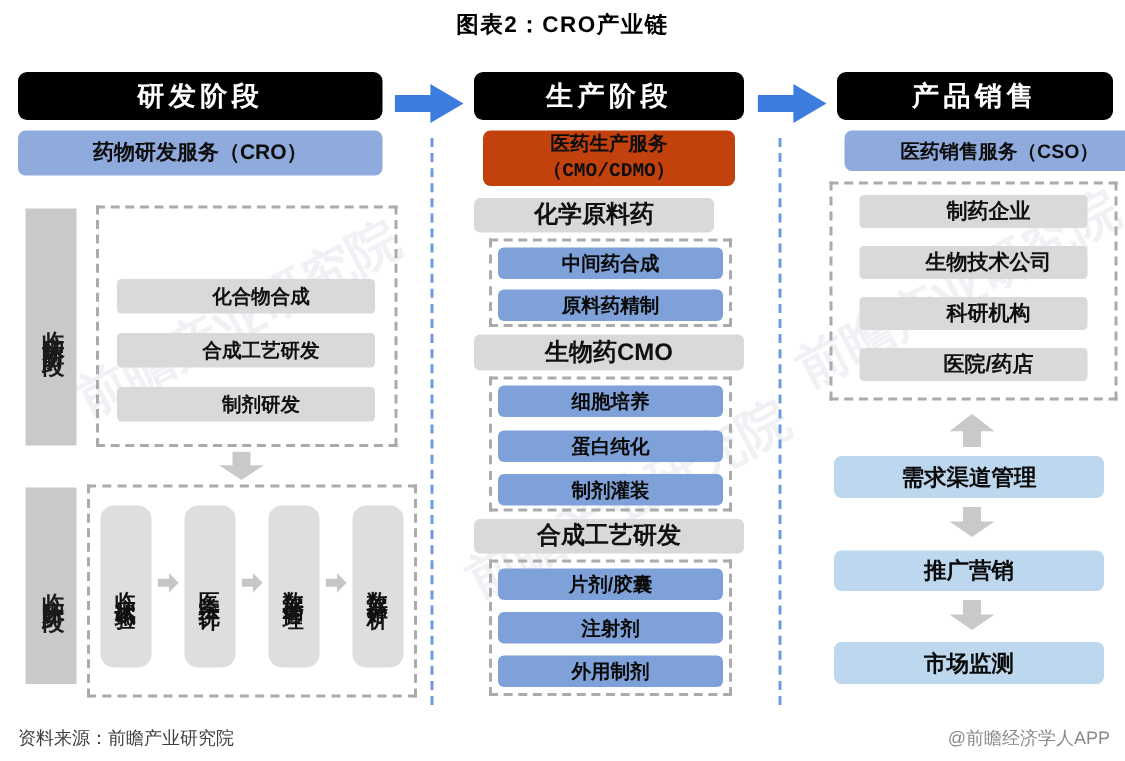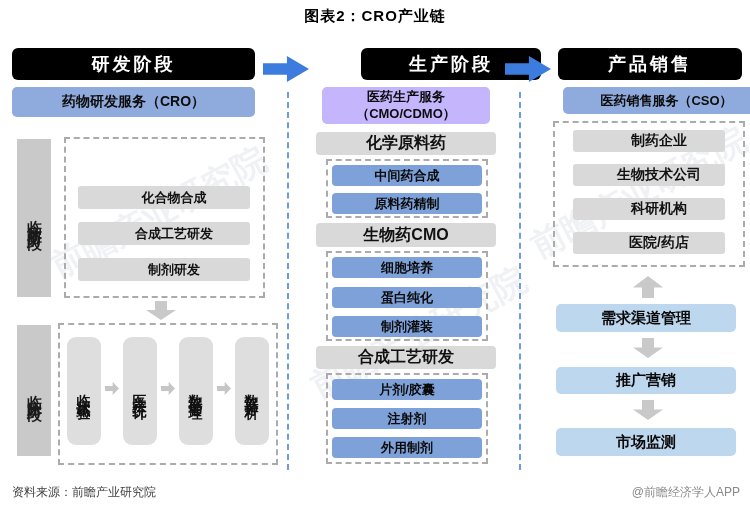--- a/index.html
+++ b/index.html
@@ -5,21 +5,21 @@
   html,body{margin:0;padding:0;background:#fff;}
   #stage{
     position:relative;width:750px;height:507px;background:#ffffff;
     font-family:"Liberation Sans",sans-serif;overflow:hidden;
   }
   .abs{position:absolute;box-sizing:border-box;}
   .flexc{display:flex;align-items:center;justify-content:center;text-align:center;}
   .title{width:100%;top:7px;left:0;font-size:15px;font-weight:bold;color:#000;text-align:center;letter-spacing:1px;}
   .hdr{background:#000000;color:#fff;border-radius:6px;font-size:18px;font-weight:bold;letter-spacing:3px;}
   .sub{background:#8FAADC;color:#0d0d0d;border-radius:5px;font-size:14px;font-weight:bold;}
-  .sub2{background:#c4b5fd;color:#0d0d0d;border-radius:5px;font-size:13px;font-weight:bold;line-height:1.3;white-space:pre-line;}
+  .sub2{background:#c2410c;color:#0d0d0d;border-radius:5px;font-size:13px;font-weight:bold;line-height:1.3;white-space:pre-line;font-family:Liberation Mono, monospace;}
   .grayitem{background:#D9D9D9;color:#111;border-radius:3px;font-size:13px;font-weight:bold;padding-left:20px;}
   .blueitem{background:#7DA1D8;color:#0a0a0a;border-radius:4px;font-size:13px;font-weight:bold;}
   .glabel{background:#D9D9D9;color:#111;border-radius:4px;font-size:16px;font-weight:bold;}
   .flowbox{background:#BDD7EE;color:#0a0a0a;border-radius:5px;font-size:15px;font-weight:bold;}
   .vlabel{background:#C9C9C9;color:#1a1a1a;font-weight:bold;font-size:15px;writing-mode:vertical-rl;text-orientation:upright;letter-spacing:4px;}
   .vbox{background:#DEDEDE;color:#111;border-radius:9px;font-weight:bold;font-size:14px;writing-mode:vertical-rl;text-orientation:upright;letter-spacing:4px;}
   .dash{border:2px dashed #ABABAB;}
   .bdash{width:0;border-left:2px dashed #6D9BE0;}
   .arrR{background:#3B7CDE;clip-path:polygon(0 28%,52% 28%,52% 0,100% 50%,52% 100%,52% 72%,0 72%);}
   .arrRsm{background:#C6C6C6;clip-path:polygon(0 30%,55% 30%,55% 0,100% 50%,55% 100%,55% 70%,0 70%);}
@@ -57,25 +57,25 @@
   <div class="abs arrRsm" style="left:105px;top:382px;width:14px;height:13px;"></div>
   <div class="abs vbox flexc" style="left:123px;top:337px;width:34px;height:108px;">医学统计</div>
   <div class="abs arrRsm" style="left:161px;top:382px;width:14px;height:13px;"></div>
   <div class="abs vbox flexc" style="left:179px;top:337px;width:34px;height:108px;">数据管理</div>
   <div class="abs arrRsm" style="left:217px;top:382px;width:14px;height:13px;"></div>
   <div class="abs vbox flexc" style="left:235px;top:337px;width:34px;height:108px;">数据分析</div>
 
   <div class="abs arrR" style="left:263px;top:56px;width:46px;height:26px;"></div>
   <div class="abs bdash" style="left:287px;top:92px;height:378px;"></div>
 
-  <div class="abs hdr flexc" style="left:316px;top:48px;width:180px;height:32px;margin-left:45px;">生产阶段</div>
+  <div class="abs hdr flexc" style="left:316px;top:48px;width:180px;height:32px;">生产阶段</div>
   <div class="abs sub2 flexc" style="left:322px;top:87px;width:168px;height:37px;">医药生产服务
 （CMO/CDMO）</div>
 
-  <div class="abs glabel flexc" style="left:316px;top:132px;width:180px;height:23px;">化学原料药</div>
+  <div class="abs glabel flexc" style="left:316px;top:132px;width:160px;height:23px;">化学原料药</div>
   <div class="abs dash" style="left:326px;top:159px;width:162px;height:59px;"></div>
   <div class="abs blueitem flexc" style="left:332px;top:165px;width:150px;height:21px;">中间药合成</div>
   <div class="abs blueitem flexc" style="left:332px;top:193px;width:150px;height:21px;">原料药精制</div>
 
   <div class="abs glabel flexc" style="left:316px;top:223px;width:180px;height:24px;">生物药CMO</div>
   <div class="abs dash" style="left:326px;top:251px;width:162px;height:90px;"></div>
   <div class="abs blueitem flexc" style="left:332px;top:257px;width:150px;height:21px;">细胞培养</div>
   <div class="abs blueitem flexc" style="left:332px;top:287px;width:150px;height:21px;">蛋白纯化</div>
   <div class="abs blueitem flexc" style="left:332px;top:316px;width:150px;height:21px;">制剂灌装</div>
 

